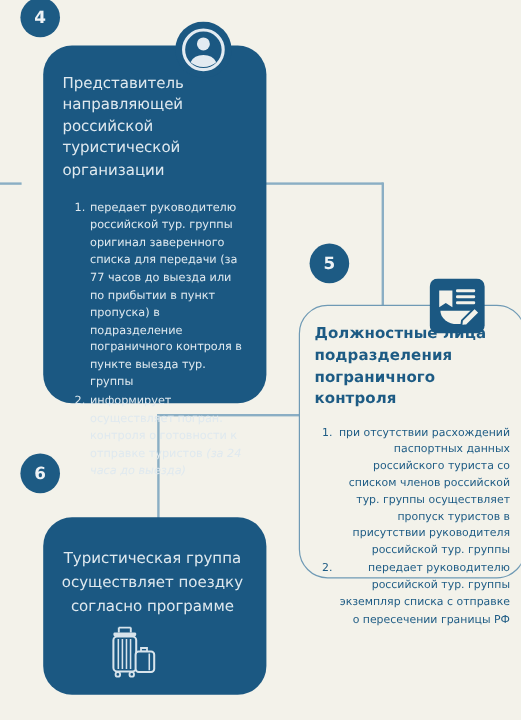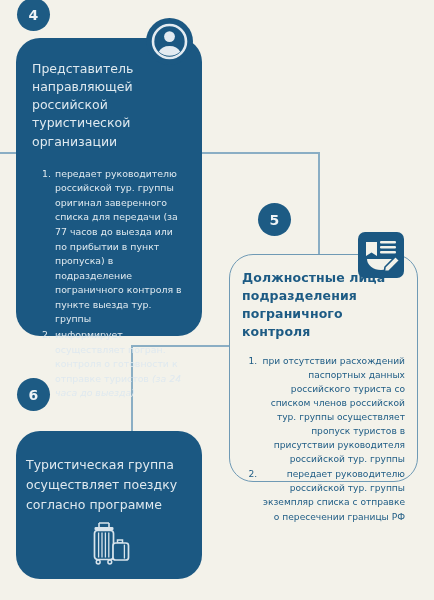--- a/index.html
+++ b/index.html
@@ -42,20 +42,21 @@
     justify-content: center;
     z-index: 6;
     letter-spacing: 0.2px;
   }
 
   
   .card {
     position: absolute;
     border-radius: 24px;
     z-index: 4;
+    margin-left: 20px;
   }
   .card-filled {
     background: #1b5882;
     color: #dfe9ef;
   }
   .card-outline {
     background: #f3f2ea;
     border: 1.5px solid #6f9ab5;
     color: #1d5b84;
   }
@@ -92,21 +93,21 @@
     padding: 14px 12px 10px 12px;
   }
   #card5 .card-title { margin-bottom: 12px; }
   #card5 .card-list { padding-left: 18px; font-size: 9.1px; text-align: right; }
 
   
   #card6 {
     left: 16px; top: 431px;
     width: 186px; height: 148px;
     padding: 24px 14px 10px 10px;
-    text-align: left;
+    text-align: center;
   }
   #card6 .card-title { line-height: 1.6; }
 
   
   .avatar-icon {
     position: absolute;
     left: 146px; top: 18px;
     width: 47px; height: 47px;
     z-index: 7;
   }

